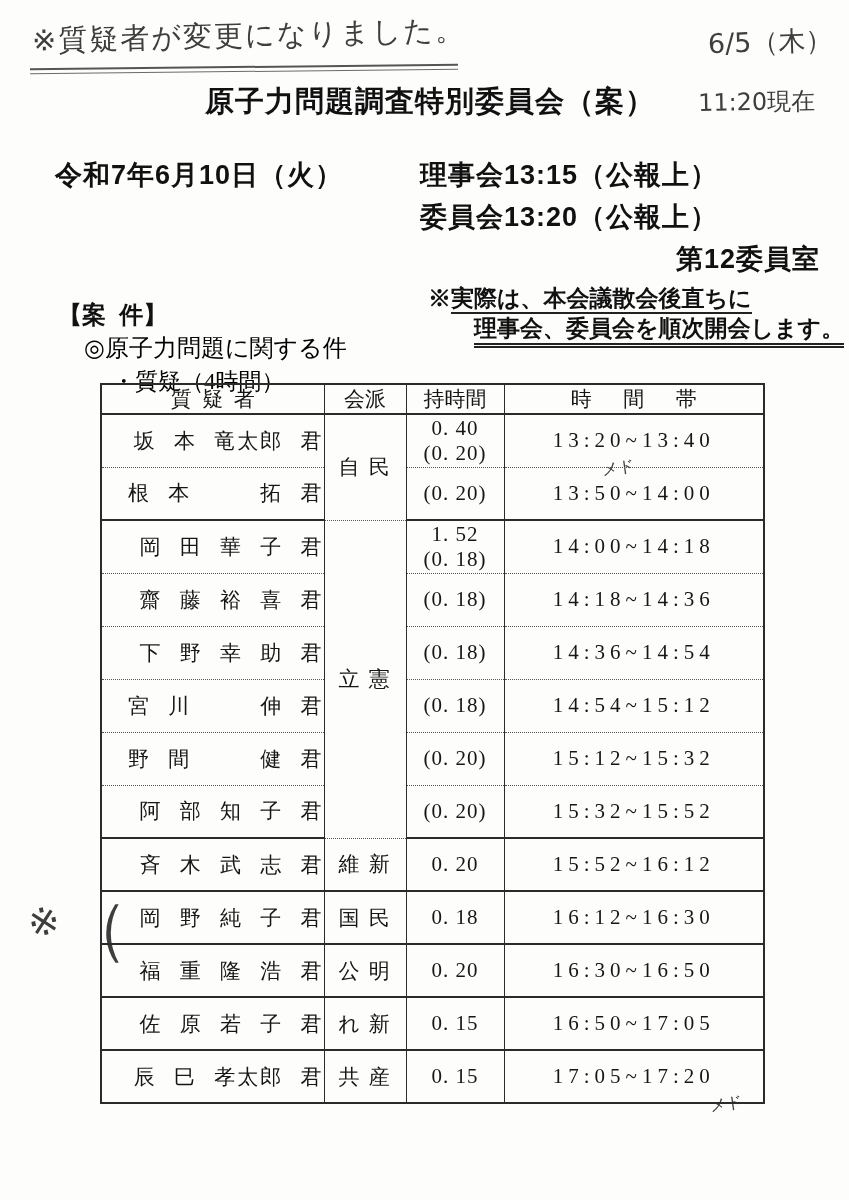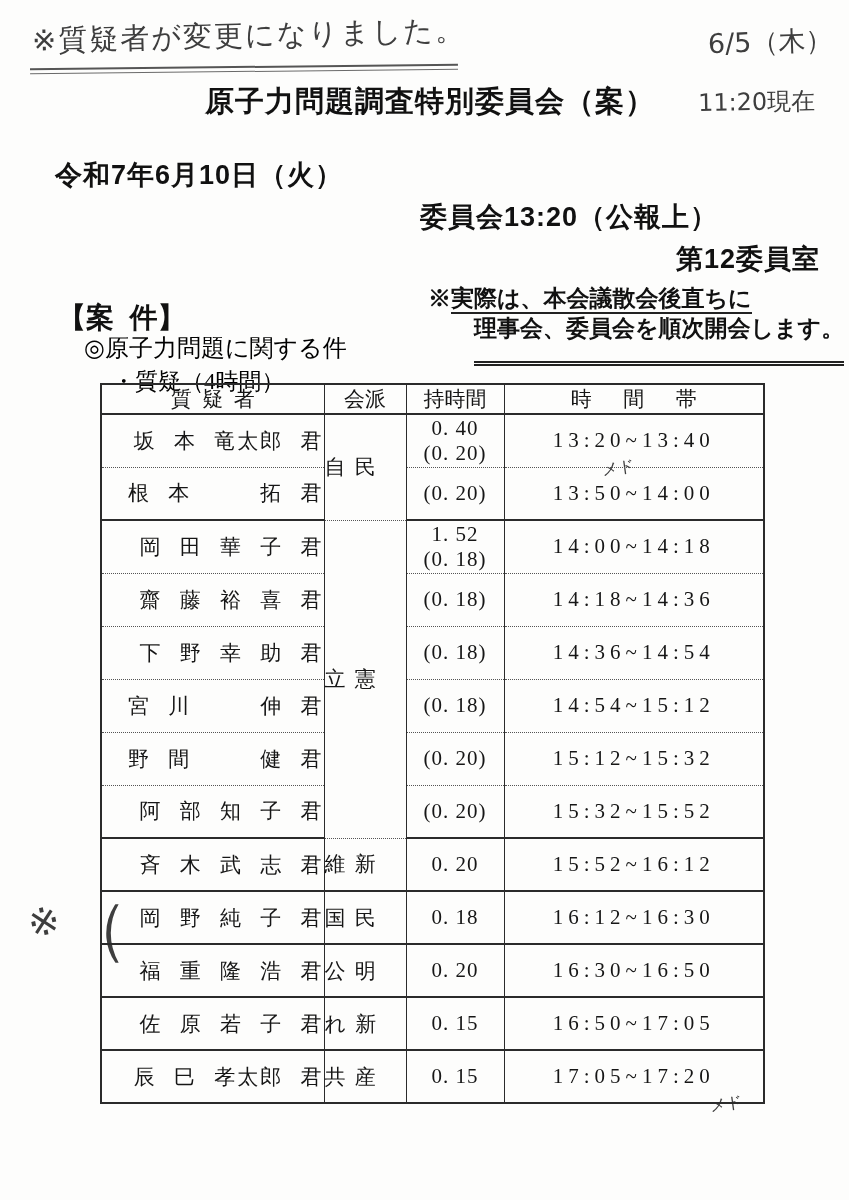--- a/index.html
+++ b/index.html
@@ -35,24 +35,24 @@
 
   
   .doc-title { left: 205px; top: 82px; font-size: 29px; letter-spacing: 1px; text-align: right; }
   .date-line { left: 55px; top: 157px; font-size: 27px; letter-spacing: 1px; }
   .rijikai-line { left: 420px; top: 157px; font-size: 27px; letter-spacing: 1px; }
   .iinkai-line { left: 420px; top: 199px; font-size: 27px; letter-spacing: 1px; }
   .room-line { left: 420px; top: 241px; width: 400px; text-align: right; font-size: 27px; letter-spacing: 1px; }
   .note-1 { left: 428px; top: 283px; font-size: 23px; }
   .note-1 .u { border-bottom: 2px solid #222; padding-bottom: 1px; }
   .note-2 { left: 474px; top: 313px; font-size: 23px; }
-  .note-2 .uu { border-bottom: 5px double #222; padding-bottom: 20px; }
-
-  
-  .agenda-label { left: 58px; top: 299px; font-size: 28px; }
+  .note-2 .uu { border-bottom: 5px double #222; padding-bottom: 2px; }
+
+  
+  .agenda-label { left: 58px; top: 299px; font-size: 24px; }
   .agenda-item { left: 84px; top: 332px; font-size: 24px; }
   .agenda-sub { left: 112px; top: 366px; font-size: 23px; }
 
   
   .table-wrap { position: absolute; left: 100px; top: 383px; }
   table.schedule {
     border-collapse: collapse;
     table-layout: fixed;
     width: 663px;
     background: transparent;
@@ -73,41 +73,42 @@
     height: 26px;
     font-size: 21px;
     text-align: center;
     white-space: pre;
     border-bottom: 2px solid #2b2b2b;
   }
   table.schedule td { height: 53px; font-size: 21px; }
   tr.dotted > td { border-bottom: 1px dotted #555; }
   tr.solid > td { border-bottom: 2px solid #2b2b2b; }
   td.name { text-align: right; padding-left: 18px; white-space: pre; word-spacing: 10px; letter-spacing: 2px; font-size: 22px; }
-  td.party { white-space: pre; letter-spacing: 2px; border-bottom: 2px solid #2b2b2b; margin-top: 32px; }
+  td.party { text-align: center; white-space: pre; letter-spacing: 2px; border-bottom: 2px solid #2b2b2b; margin-top: 32px; }
   td.time { text-align: center; white-space: pre; letter-spacing: 1px; line-height: 1.2; }
   td.time .tline { display: block; }
   td.slot { text-align: center; letter-spacing: 5px; white-space: pre; }
 </style>
 </head>
 <body>
 
 <div class="page">
 
   <div class="abs hw top-note">※質疑者が変更になりました。</div>
   <div class="abs top-note-underline"></div>
   <div class="abs hw date-stamp">6/5（木）</div>
   <div class="abs hw time-stamp">11:20現在</div>
   <div class="abs hw medo-top">メド</div>
   <div class="abs hw medo-bottom">メド</div>
   <div class="abs hw margin-asterisk">※</div>
   <div class="abs hw margin-paren">（</div>
 
   <div class="abs gothic doc-title">原子力問題調査特別委員会（案）</div>
   <div class="abs gothic date-line">令和7年6月10日（火）</div>
+  <div class="abs gothic rijikai-line">理事会13:15（公報上）</div>
   <div class="abs gothic iinkai-line">委員会13:20（公報上）</div>
   <div class="abs gothic room-line">第12委員室</div>
 
   <div class="abs gothic note-1"><span>※</span><span class="u">実際は、本会議散会後直ちに</span></div>
   <div class="abs gothic note-2"><span class="uu">理事会、委員会を順次開会します。</span></div>
 
   <div class="abs gothic agenda-label">【案  件】</div>
   <div class="abs mincho agenda-item">◎原子力問題に関する件</div>
   <div class="abs mincho agenda-sub">・質疑（4時間）</div>
 

